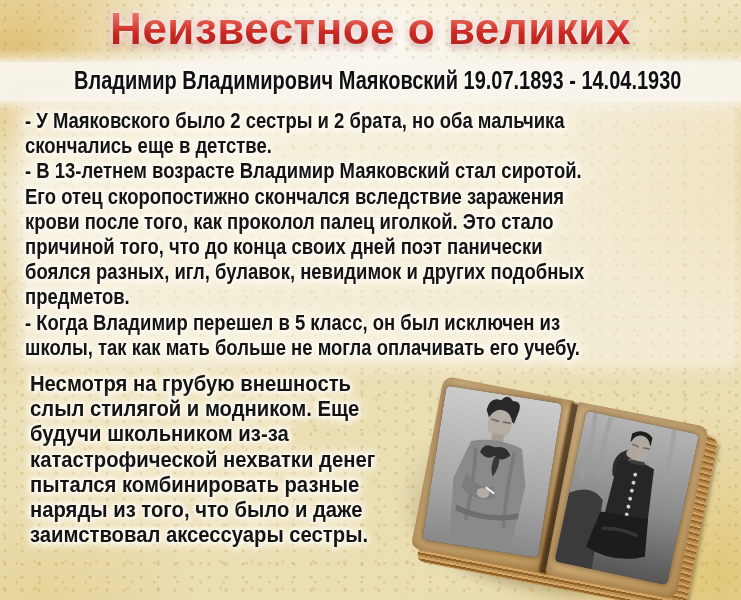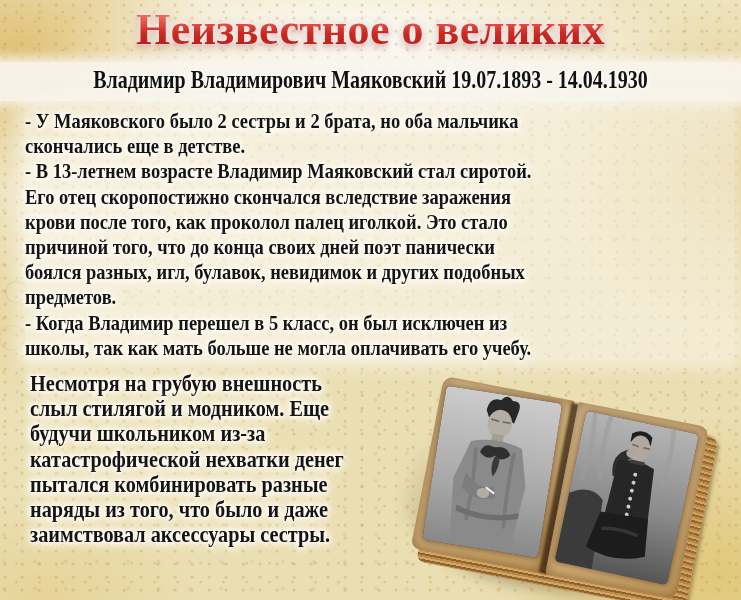--- a/index.html
+++ b/index.html
@@ -1,18 +1,18 @@
 <!DOCTYPE html>
 <html lang="ru"><head>
 <meta charset="utf-8">
 <style>
   html,body{margin:0;padding:0;background:#d8cba0;}
   .poster{
     position:relative;width:741px;height:600px;overflow:hidden;
-    font-family:Liberation Serif, serif;font-weight:bold;
+    font-family:Liberation Sans, sans-serif;font-weight:bold;
     background:
       radial-gradient(ellipse 430px 110px at 50% 40px, rgba(255,255,255,.92), rgba(255,255,255,0) 72%),
       radial-gradient(ellipse 300px 210px at 2% 8%,  rgba(210,162,52,.55), rgba(210,162,52,0) 65%),
       radial-gradient(ellipse 240px 150px at -2% 52%, rgba(222,192,112,.30), rgba(222,192,112,0) 70%),
       radial-gradient(ellipse 290px 260px at 101% 28%, rgba(212,176,90,.45), rgba(212,176,90,0) 65%),
       radial-gradient(ellipse 360px 260px at 97% 96%, rgba(216,182,76,.55), rgba(216,182,76,0) 62%),
       radial-gradient(ellipse 220px 150px at 6% 100%, rgba(220,190,100,.35), rgba(220,190,100,0) 70%),
       linear-gradient(160deg,#f2e9cd 0%,#ebdfb4 55%,#eaddb2 100%);
   }
   

